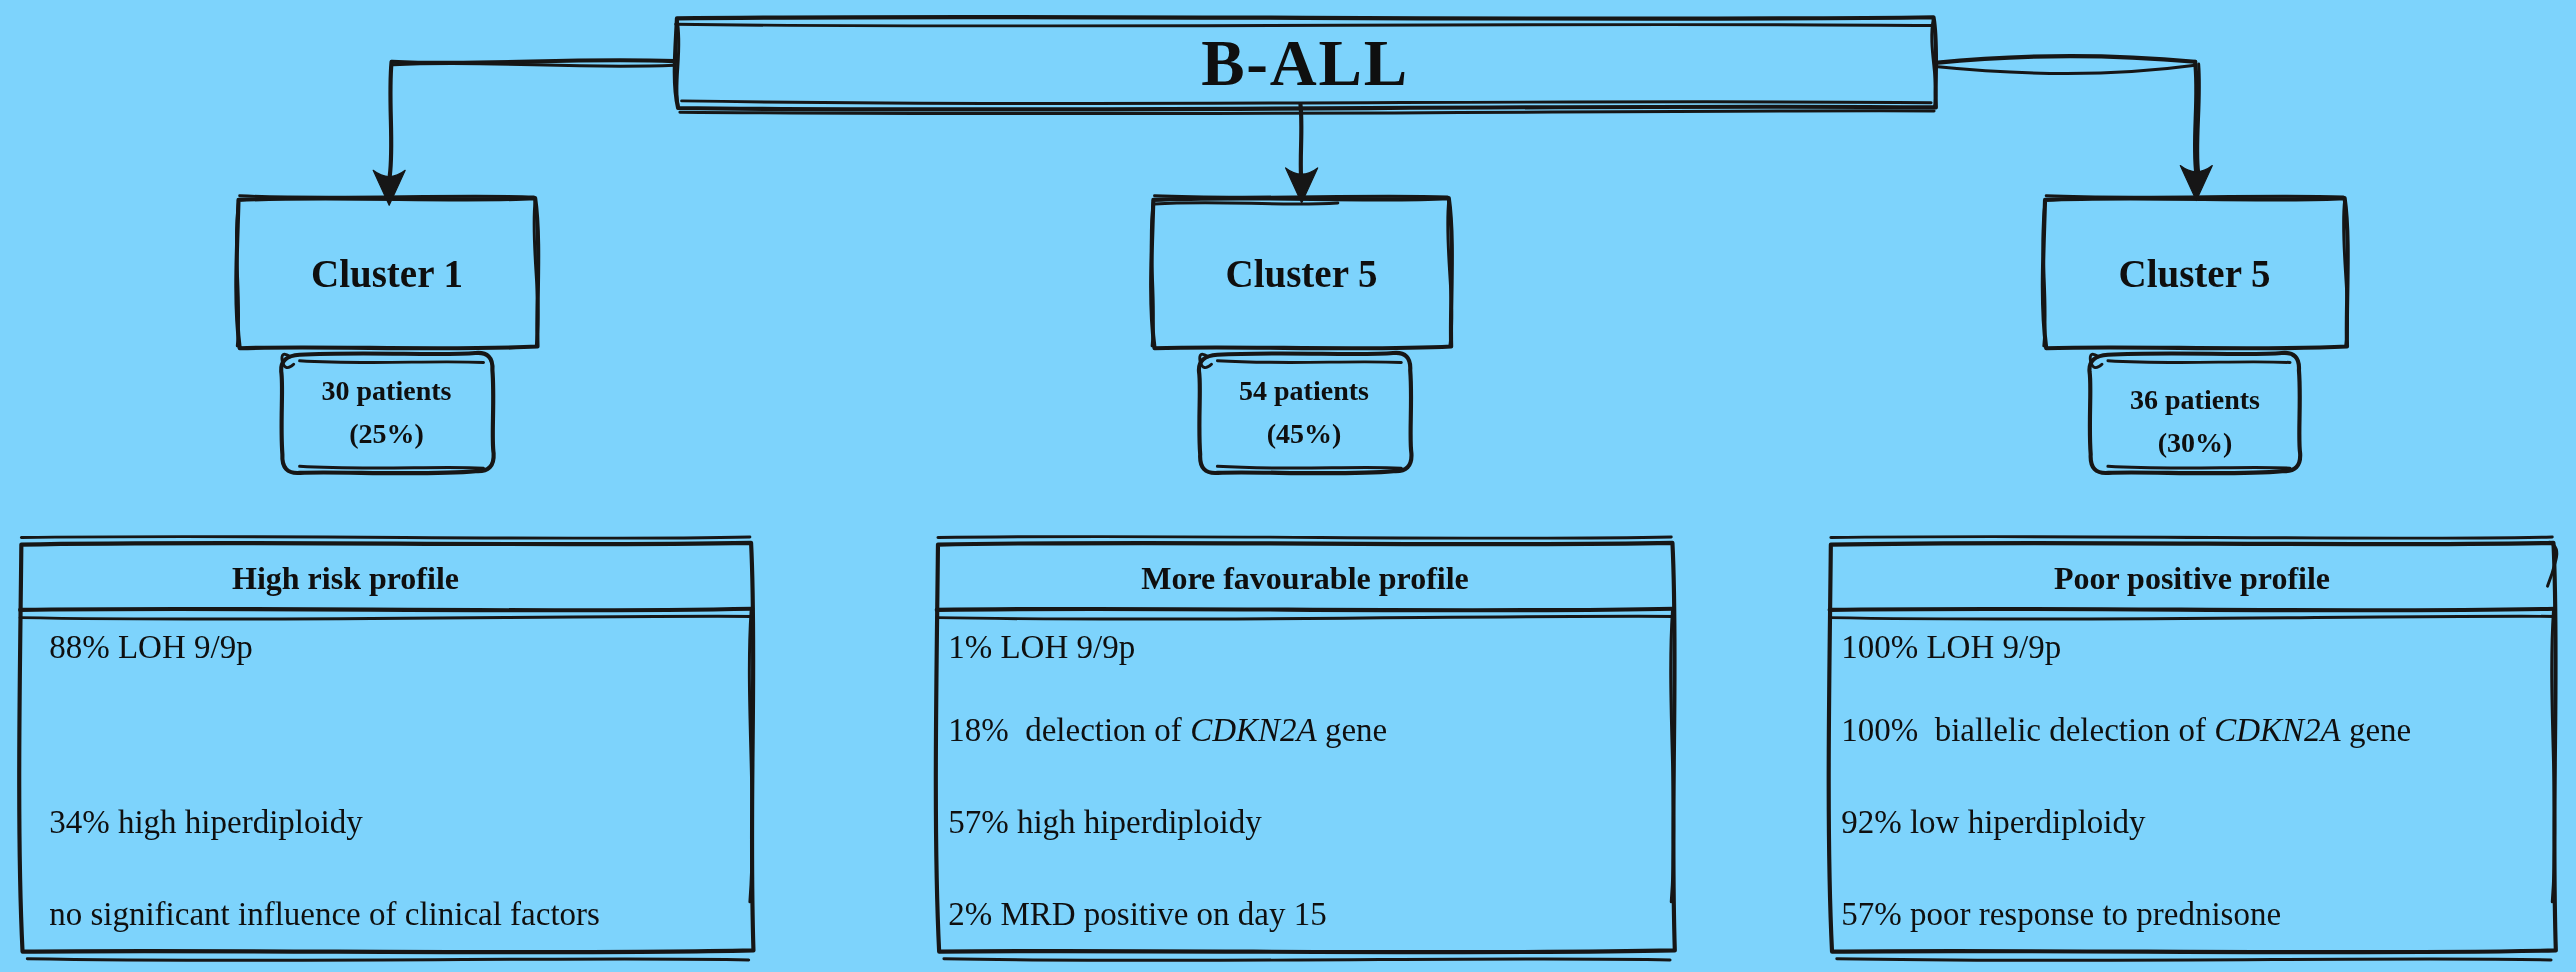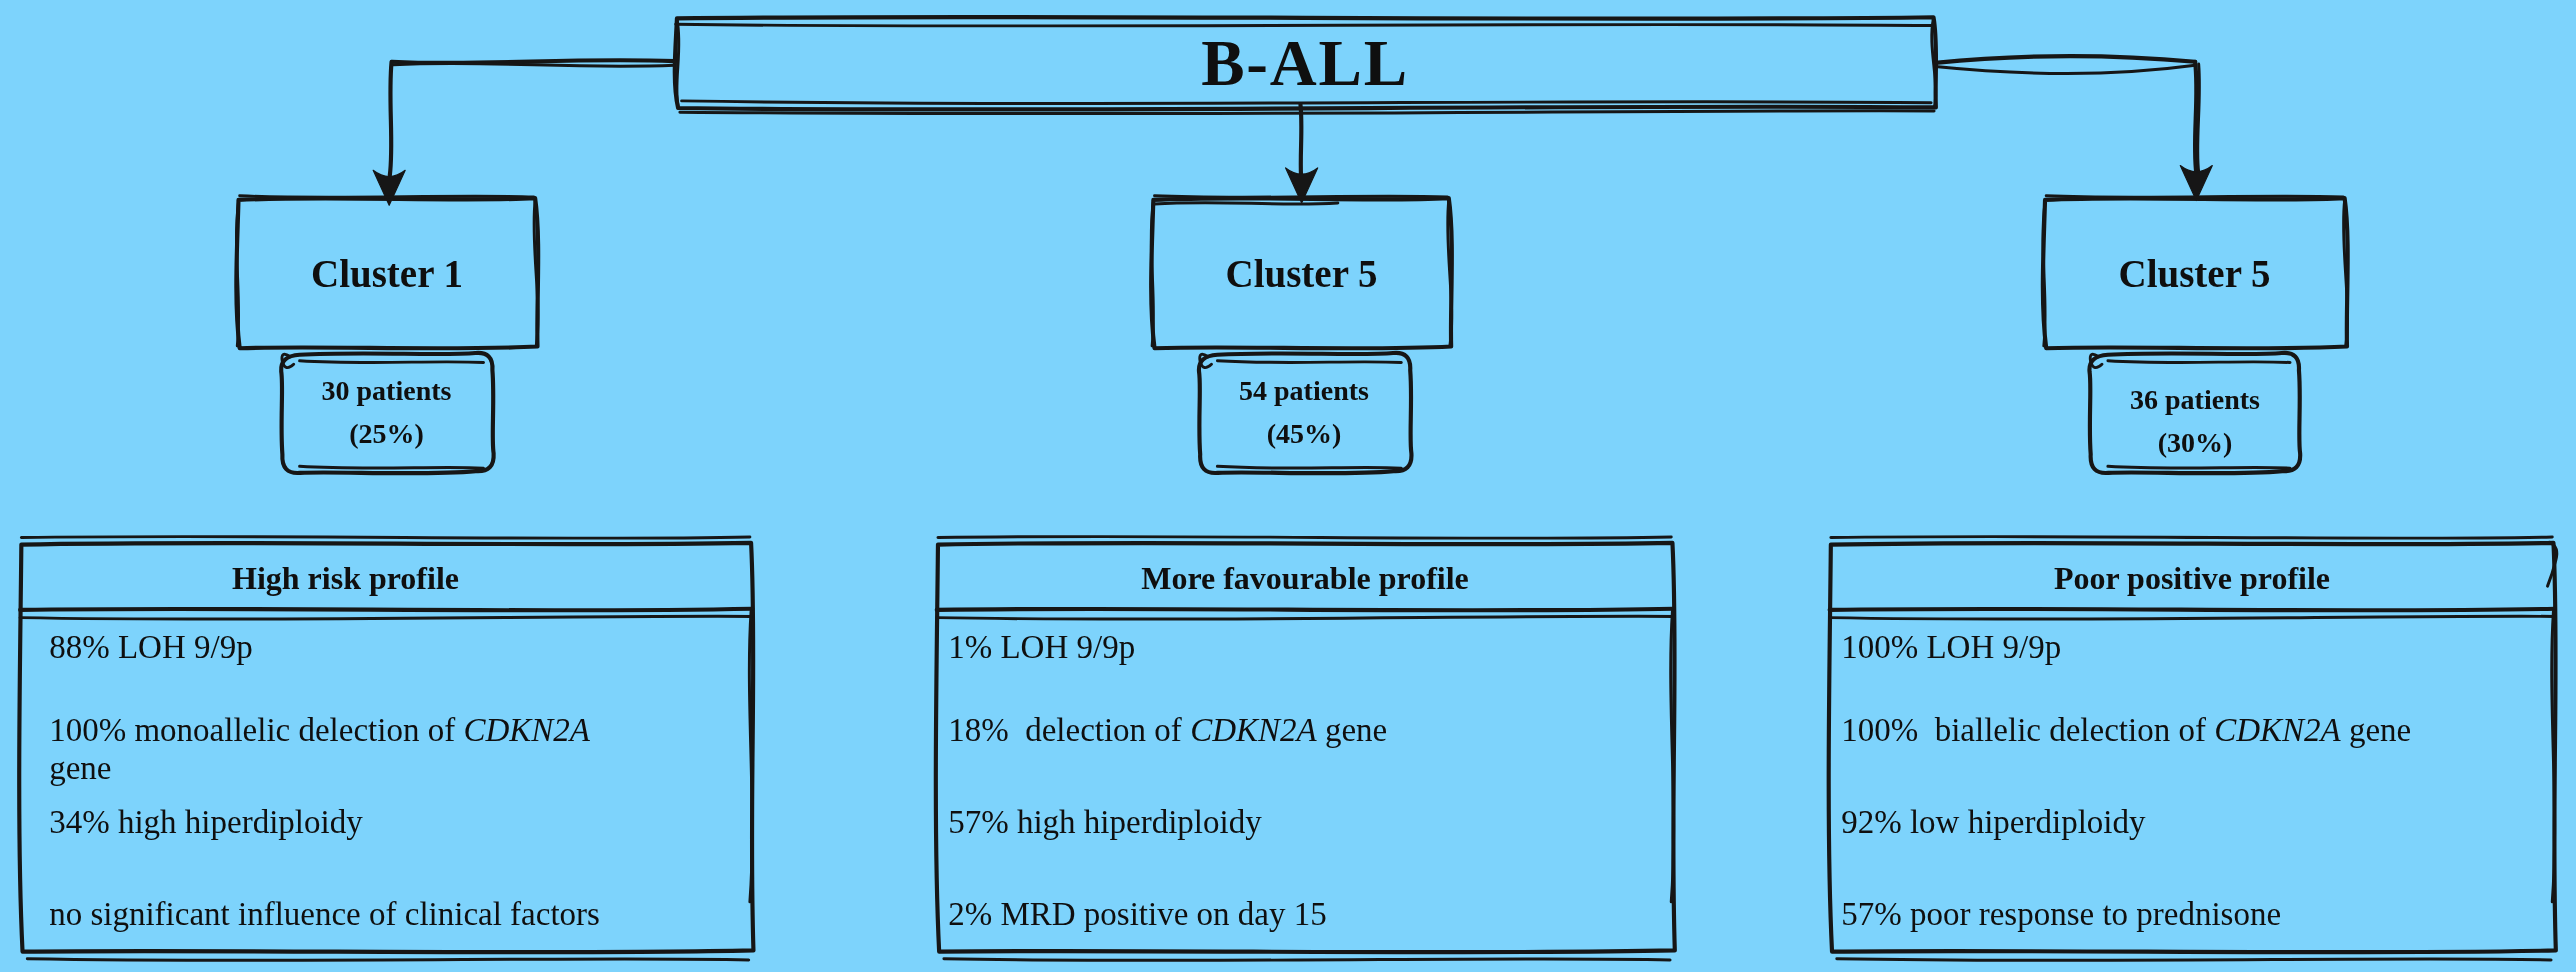--- a/index.html
+++ b/index.html
@@ -150,21 +150,20 @@
     <span>(45%)</span>
   </div>
   <div class="lbl patients" style="left:2089px;top:351px;width:212px;height:122px;margin-top:9px;">
     <span>36 patients</span>
     <span>(30%)</span>
   </div>
 
   <div class="dbox" style="left:18px;top:541px;width:621px;height:422px;margin-left:17px;">
     <div class="dheader">High risk profile</div>
     <div class="drow r1"><span>88% LOH 9/9p</span><span class="it"></span><span></span></div>
-    <div class="drow r2"><span>100% monoallelic delection of </span><span class="it">CDKN2A</span><span> gene</span></div>
     <div class="drow r3"><span>34% high hiperdiploidy</span><span class="it"></span><span></span></div>
     <div class="drow r4"><span>no significant influence of clinical factors</span><span class="it"></span><span></span></div>
   </div>
 
   <div class="dbox" style="left:934px;top:541px;width:742px;height:422px;">
     <div class="dheader">More favourable profile</div>
     <div class="drow r1"><span>1% LOH 9/9p</span><span class="it"></span><span></span></div>
     <div class="drow r2"><span>18%  delection of </span><span class="it">CDKN2A</span><span> gene</span></div>
     <div class="drow r3"><span>57% high hiperdiploidy</span><span class="it"></span><span></span></div>
     <div class="drow r4"><span>2% MRD positive on day 15</span><span class="it"></span><span></span></div>

